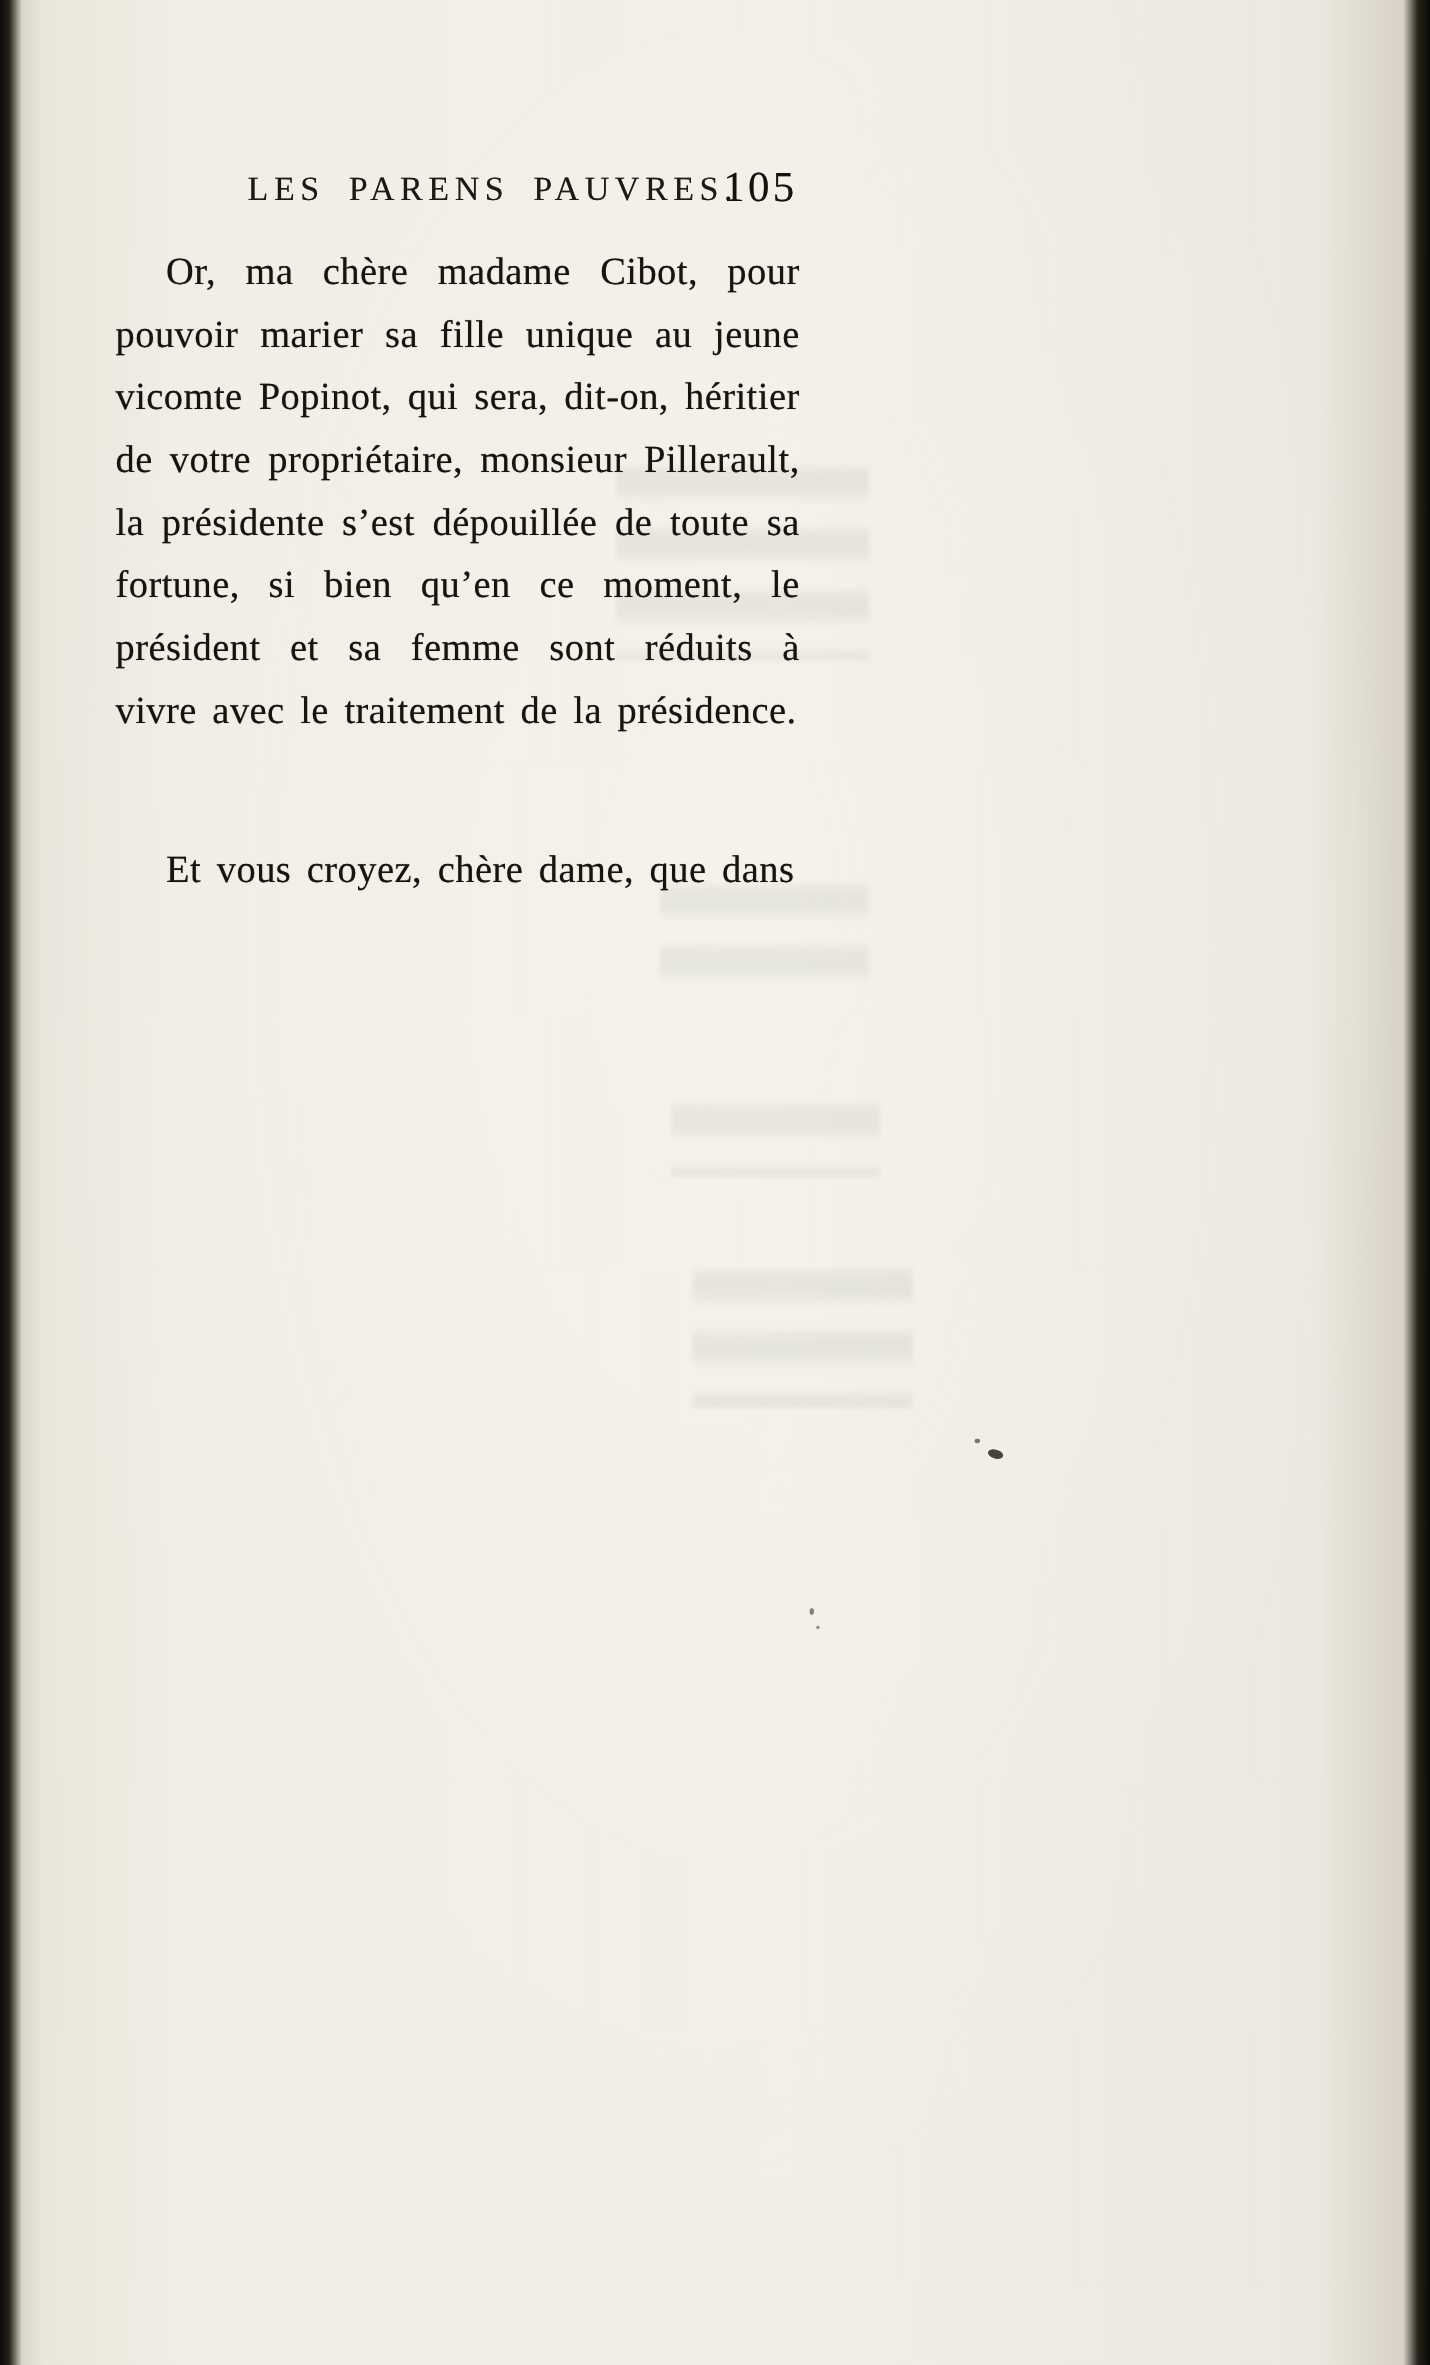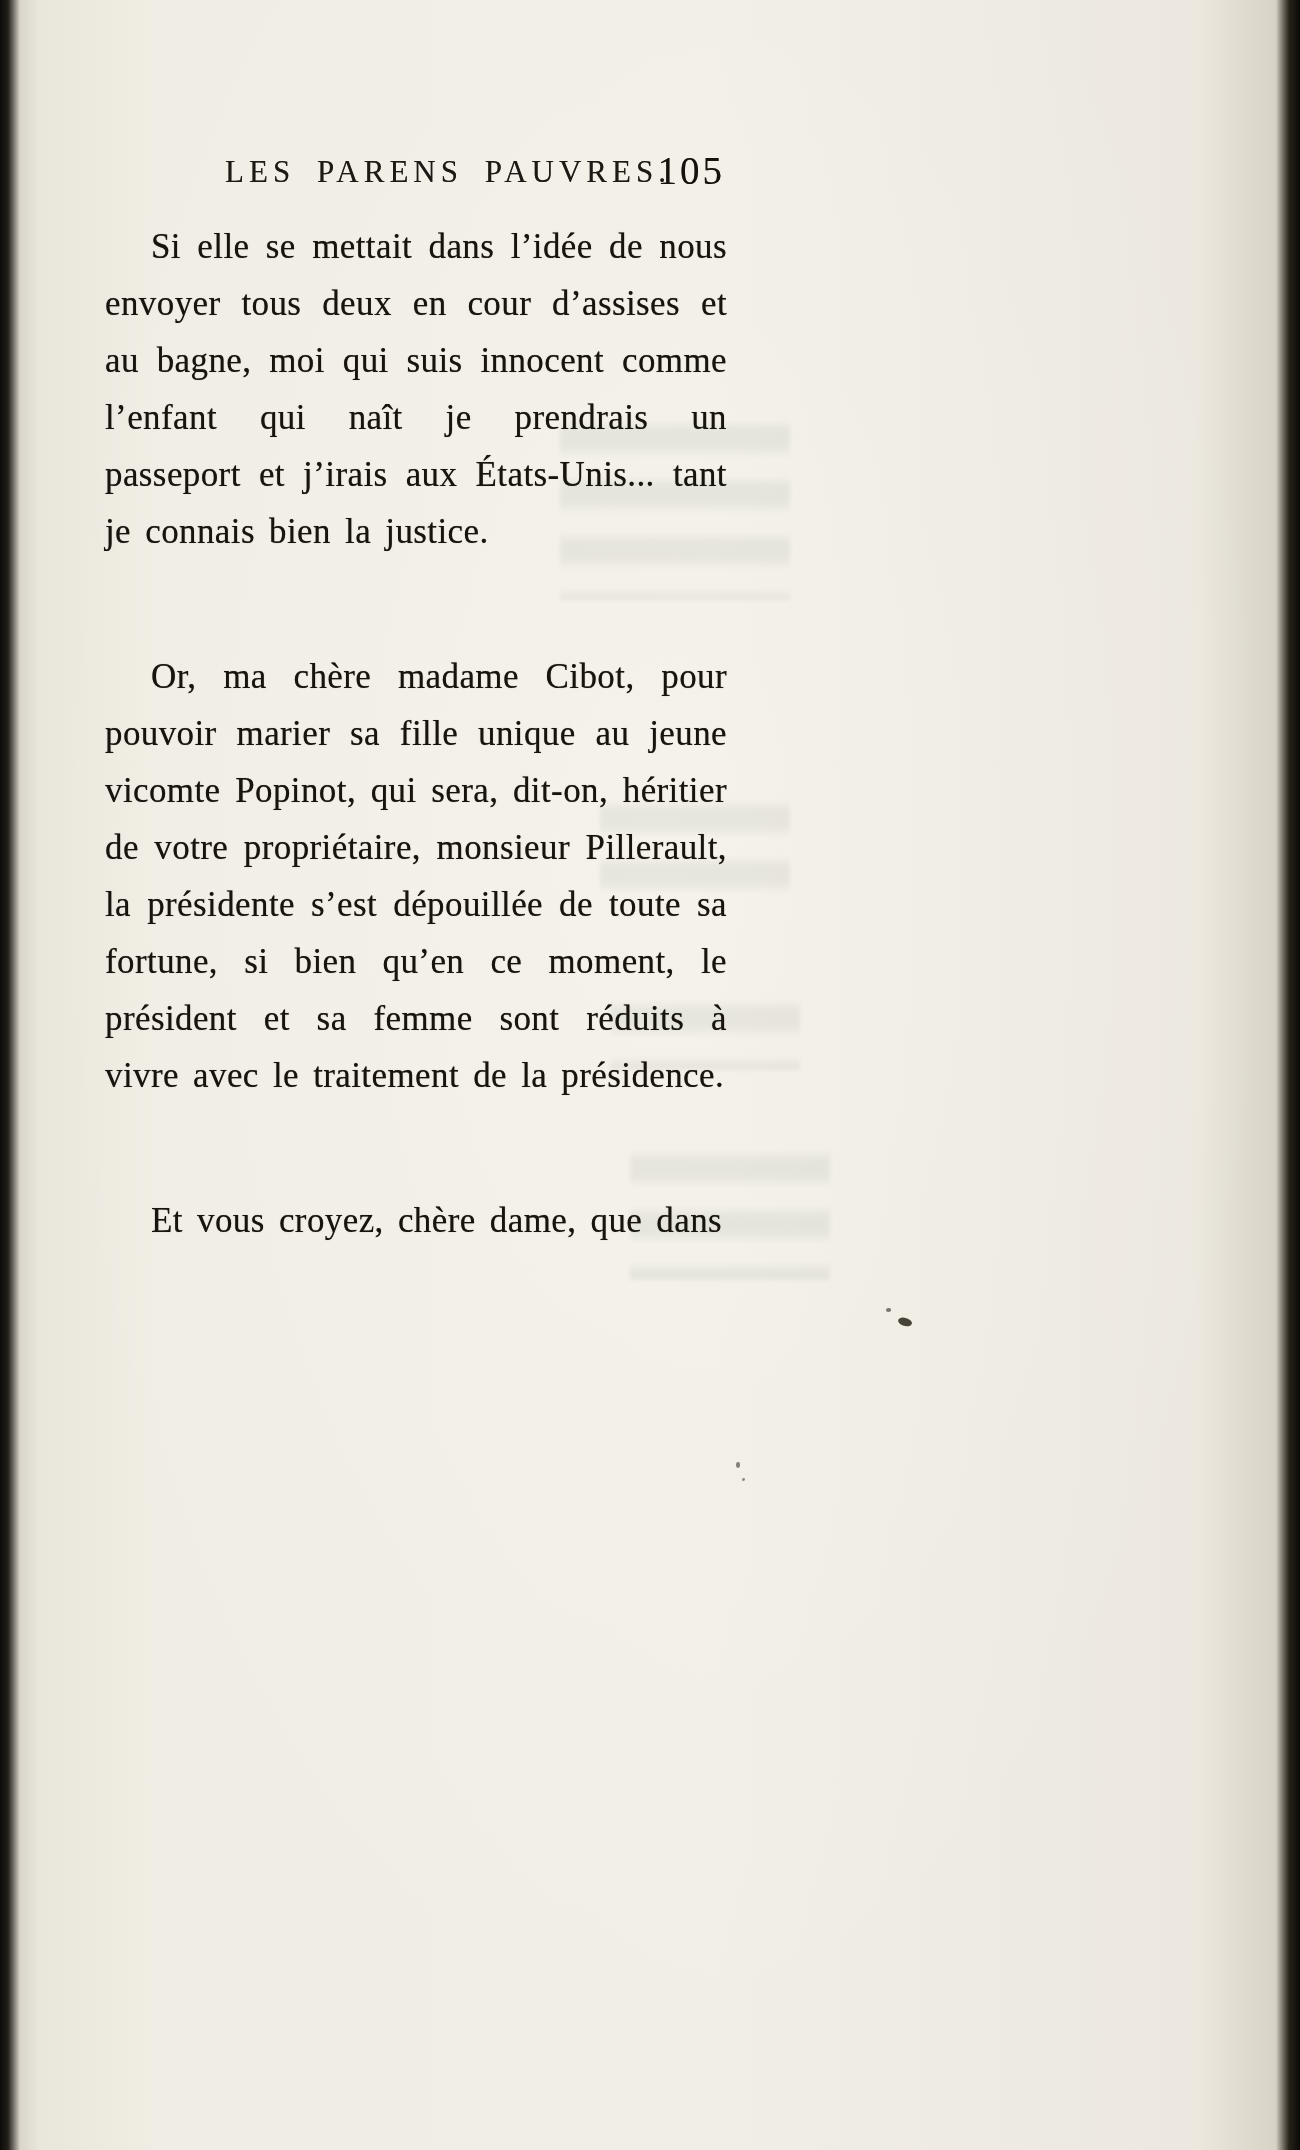--- a/index.html
+++ b/index.html
@@ -123,21 +123,20 @@
   <div class="bleed bleed-3"></div>
   <div class="bleed bleed-4"></div>
 
   <div class="content">
     <div class="page-header">
       <span class="running-title">LES PARENS PAUVRES.</span>
       <span class="page-number">105</span>
     </div>
 
     <div class="body-text">
-      <p>Si elle se mettait dans l’idée de nous envoyer tous deux en cour d’assises et au bagne, moi qui suis innocent comme l’enfant qui naît je prendrais un passeport et j’irais aux États-Unis... tant je connais bien la justice.</p>
       <p>Or, ma chère madame Cibot, pour pouvoir marier sa fille unique au jeune vicomte Popinot, qui sera, dit-on, héritier de votre propriétaire, monsieur Pillerault, la présidente s’est dépouillée de toute sa fortune, si bien qu’en ce moment, le président et sa femme sont réduits à vivre avec le traitement de la présidence.</p>
       <p>Et vous croyez, chère dame, que dans</p>
     </div>
   </div>
 
   <div class="speck speck-1"></div>
   <div class="speck speck-2"></div>
   <div class="speck speck-3"></div>
   <div class="speck speck-4"></div>
 </div>

